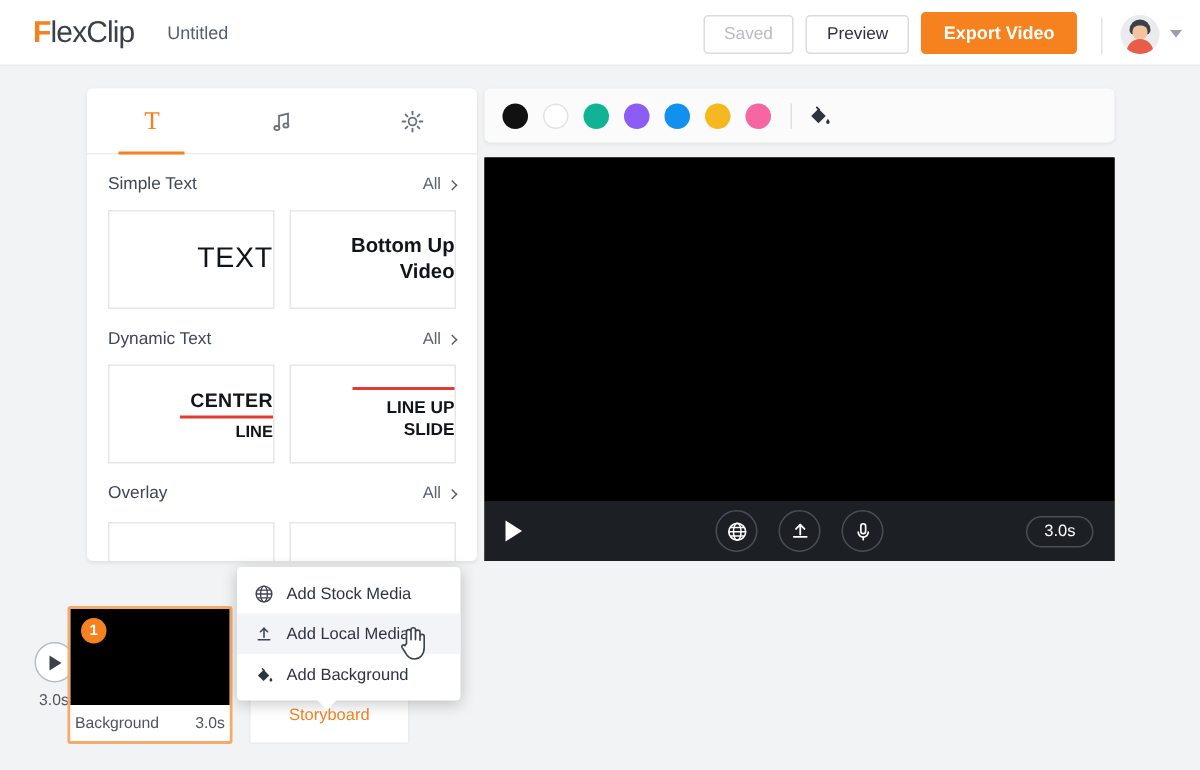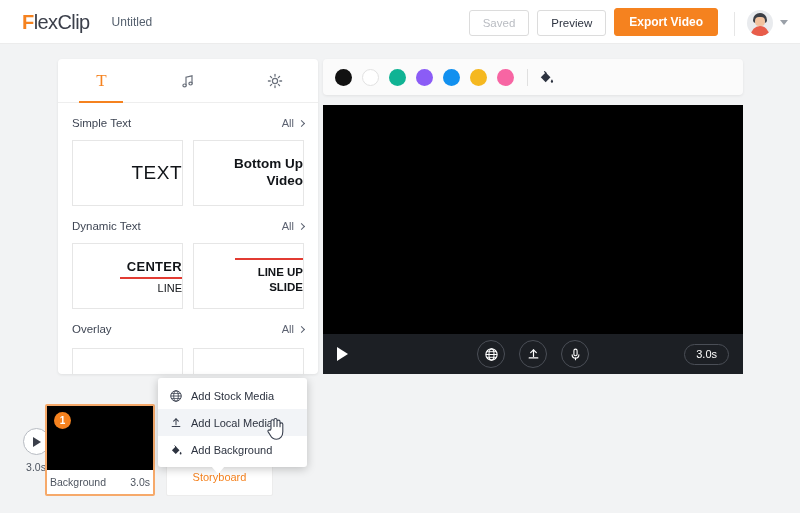--- a/index.html
+++ b/index.html
@@ -115,21 +115,21 @@
     flex-direction: column; cursor: pointer;
   }
   .t-text { font-size: 19px; color: #111418; letter-spacing: 0.5px; }
   .t-bold {
     font-size: 13.5px; font-weight: bold; color: #111418; text-align: center;
     line-height: 1.25;
   }
   .t-center { font-size: 13px; font-weight: bold; color: #111418; letter-spacing: .3px; }
   .red-line { width: 62px; height: 2px; background: #e23b32; margin: 3px 0; }
   .red-line-wide { width: 68px; height: 2px; background: #e23b32; margin-bottom: 5px; }
-  .t-sub { font-size: 11px; font-weight: normal; color: #111418; }
+  .t-sub { font-size: 11px; font-weight: bold; color: #111418; }
   .t-lineup { font-size: 11.5px; font-weight: bold; color: #111418; text-align:center; line-height: 1.3; }
   .overlay-card {
     margin-top: 2px; height: 30px; border: 1px solid #e6e6e6;
     background: #fff; border-bottom: 2px solid #3a3a8c;
   }
 
   
   .stage {
     position: absolute; left: 323px; top: 15px; width: 420px; height: 315px;
   }

